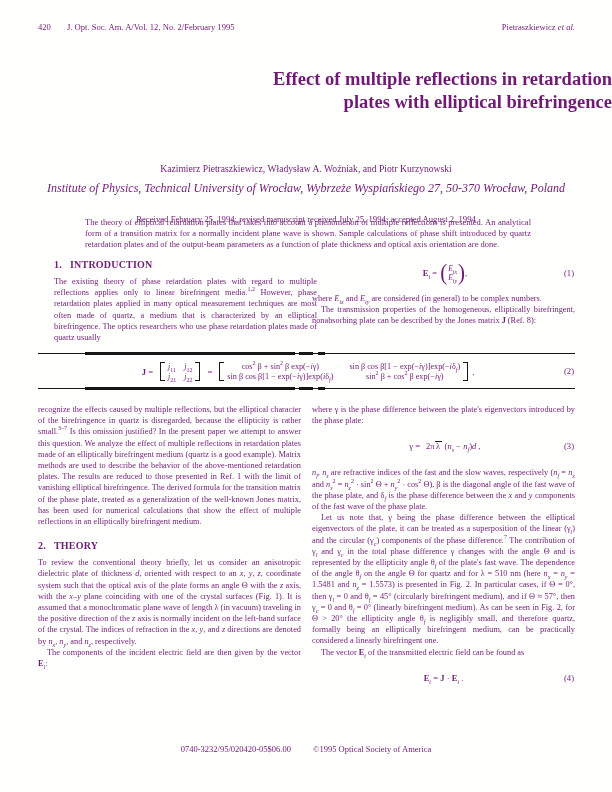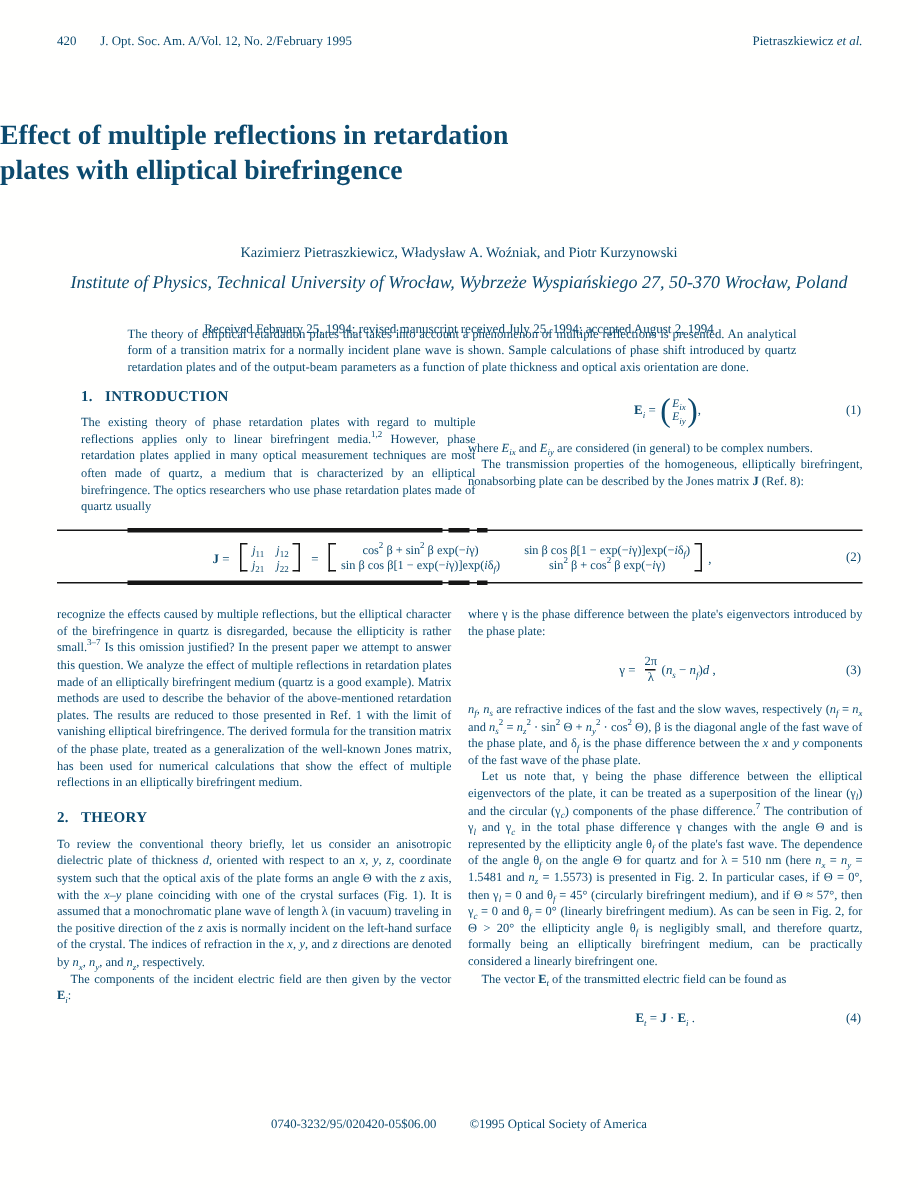--- a/index.html
+++ b/index.html
@@ -1,25 +1,25 @@
 <!DOCTYPE html>
 <html><head>
 <meta charset="utf-8">
 <style>
   html,body{margin:0;padding:0;background:#9a9a9a;}
   .page{
     position:relative;width:612px;height:792px;background:#fffffe;
-    font-family:"Liberation Serif",serif;color:#0c4a6e;margin:0 auto;
+    font-family:"Liberation Serif",serif;color:#701a75;margin:0 auto;
     overflow:hidden;
   }
   .hdr{position:absolute;top:22px;left:38px;right:37px;display:flex;
        justify-content:space-between;font-size:8.6px;}
   .hdr .pgnum{margin-right:16px;}
   .hdr-left{display:flex;}
-  .title{position:absolute;top:80px;left:0;right:0;text-align:left;
+  .title{position:absolute;top:68px;left:0;right:0;text-align:right;
          font-size:18.5px;font-weight:bold;line-height:23px;}
   .authors{position:absolute;top:163px;left:0;right:0;text-align:center;
            font-size:9.6px;font-weight:normal;}
   .affil{position:absolute;top:181px;left:0;right:0;text-align:center;
          font-size:12px;font-style:italic;}
   .received{position:absolute;top:214px;left:0;right:0;text-align:center;font-size:8.7px;}
   .abstract{position:absolute;top:217px;left:85px;width:446px;
             font-size:8.5px;line-height:11px;text-align:justify;}
   .col{position:absolute;width:263px;overflow:hidden;}
   #col-l-1{top:258px;left:38px;height:94px;margin-left:16px;}
@@ -36,21 +36,21 @@
   
   .eq{position:relative;display:flex;align-items:center;justify-content:center;
       font-size:8.6px;}
   .eqnum{position:absolute;right:1px;top:50%;transform:translateY(-50%);font-size:8.6px;}
   .eq1{margin:4px 0 7px 0;height:26px;}
   .eq3{margin:7px 0 8px 0;height:26px;}
   .eq4{margin:11px 0 0 0;height:18px;}
   .paren{font-size:21px;font-weight:400;line-height:20px;transform:scaleY(1.05);}
   .vstack{display:flex;flex-direction:column;align-items:flex-start;
           font-size:7.6px;line-height:9.5px;padding:0 1px;}
-  .frac{display:inline-flex;flex-direction:column;align-items:center;
+  .frac{display:inline-flex;flex-direction:row;align-items:center;
         font-size:8.4px;line-height:9.5px;margin:0 3px;}
   .frac .den{border-top:0.9px solid #161616;padding:0 1.5px;}
   .mat{display:grid;grid-template-columns:auto auto;column-gap:8px;row-gap:1px;
        font-size:8px;text-align:center;align-items:center;}
   .mat.big{column-gap:16px;font-size:8.2px;}
   .brl{width:4px;align-self:stretch;border:1.1px solid #161616;border-right:none;margin:0 3px 0 4px;}
   .brr{width:4px;align-self:stretch;border:1.1px solid #161616;border-left:none;margin:0 4px 0 3px;}
   .eqsp{margin:0 3px;}
   
   #eq2block{position:absolute;top:352px;left:38px;width:537px;}

